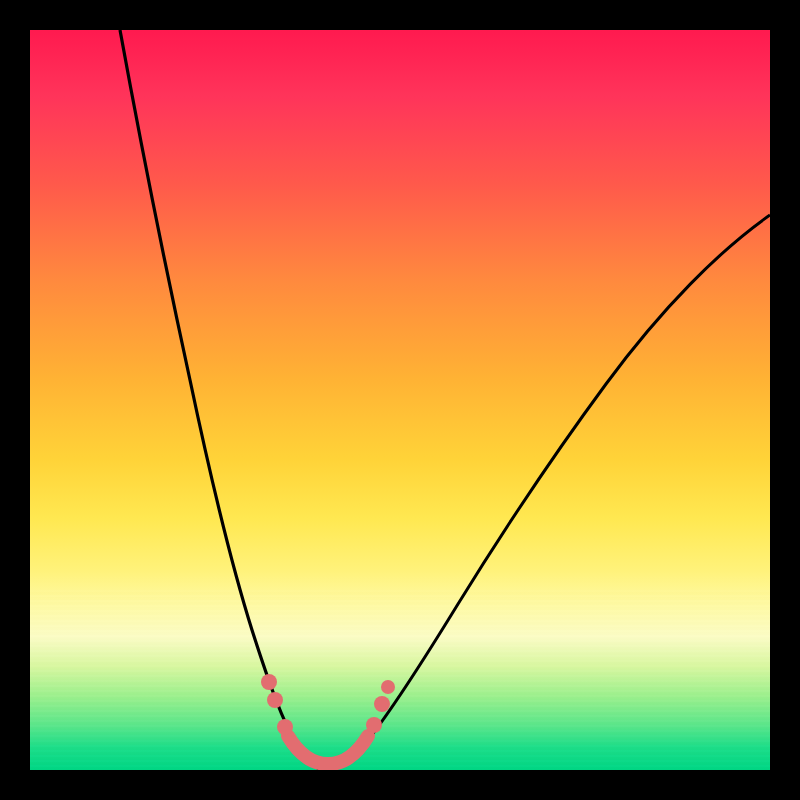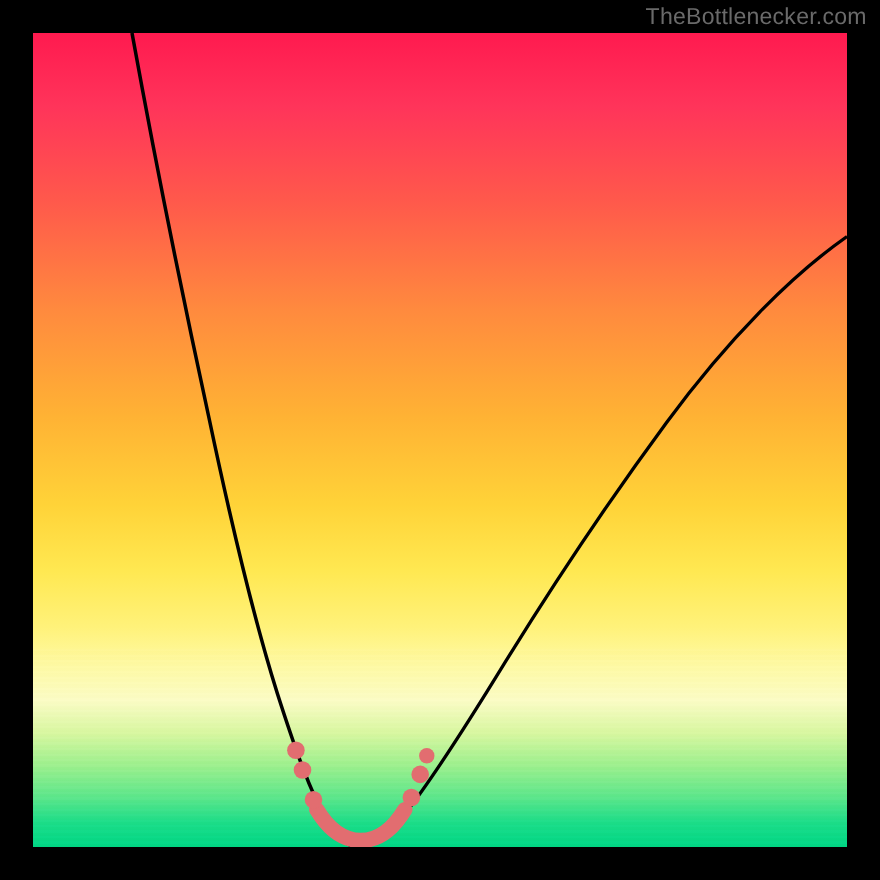--- a/index.html
+++ b/index.html
@@ -110,14 +110,13 @@
 
       <circle cx="239" cy="652" r="8" fill="#e26d70"></circle>
       <circle cx="245" cy="670" r="8" fill="#e26d70"></circle>
       <circle cx="255" cy="697" r="8" fill="#e26d70"></circle>
       <circle cx="344" cy="695" r="8" fill="#e26d70"></circle>
       <circle cx="352" cy="674" r="8" fill="#e26d70"></circle>
       <circle cx="358" cy="657" r="7" fill="#e26d70"></circle>
     </svg>
   </div>
 
-  <div class="watermark">TheBottlenecker.com</div>
 </div>
 
 </body></html>

